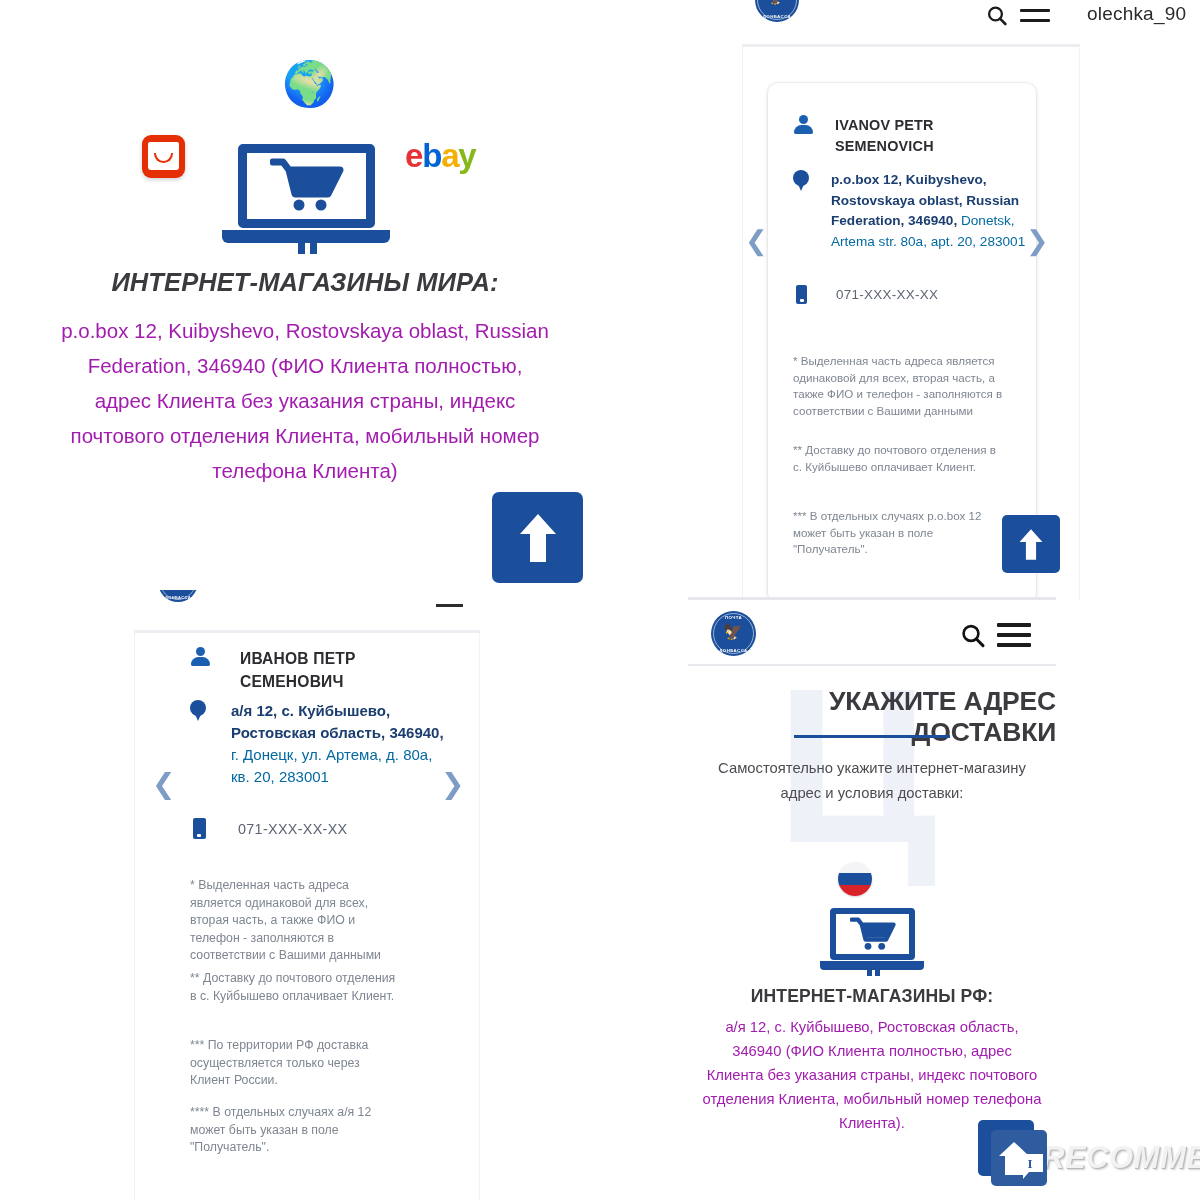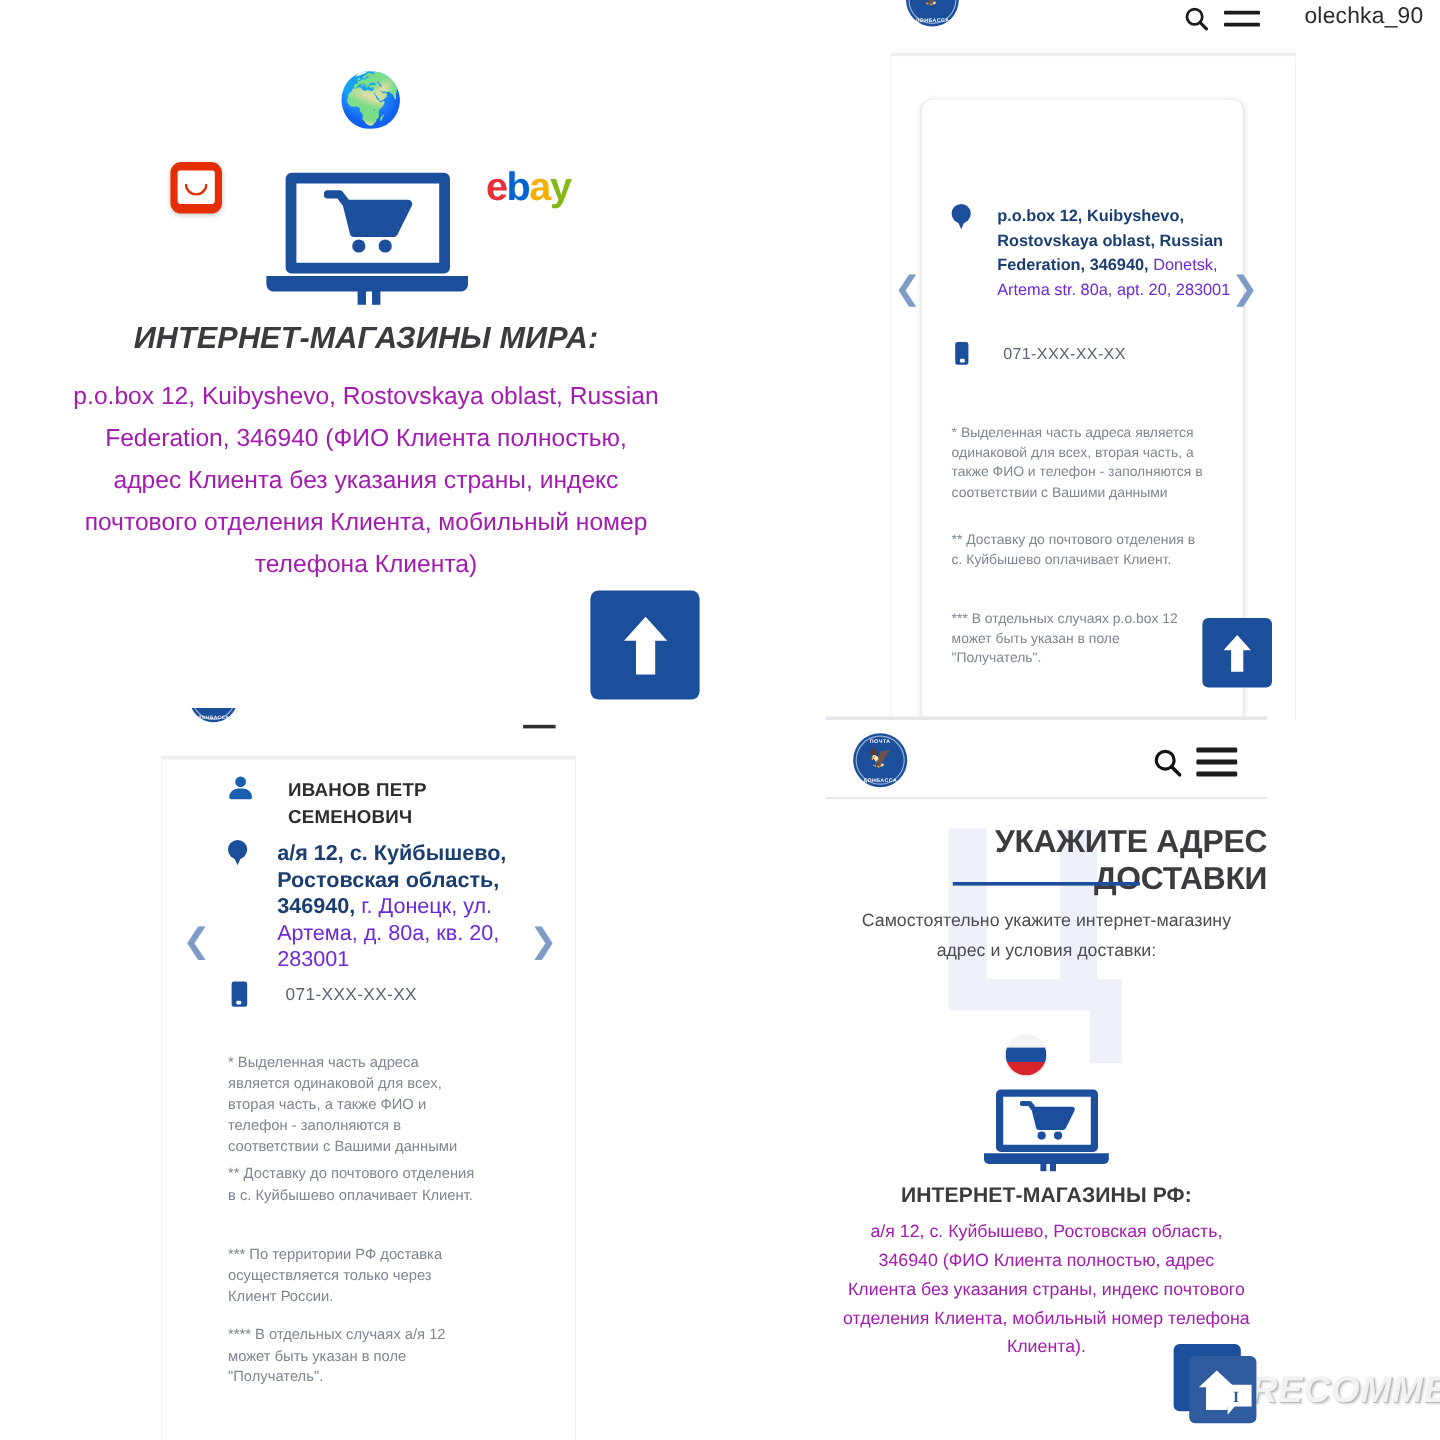--- a/index.html
+++ b/index.html
@@ -46,21 +46,21 @@
   .upbtn { position:absolute; background:#1b4f9c; border-radius:7px; display:flex; align-items:center; justify-content:center; }
 
   
   .car-arrow { position:absolute; color:#7d9cc6; font-family:"DejaVu Sans",sans-serif; font-weight:700; }
 
   
   .hd-dark { color:#3b3b3f; font-weight:700; }
   .body-dark { color:#a21caf; }
   .name-bold { color:#2c2c31; font-weight:700; letter-spacing:.2px; }
   .addr-strong { color:#1b3e70; font-weight:600; }
-  .addr-grey { color:#6d28d9; }
+  .addr-grey { color:#0369a1; }
   .note { color:#7e8691; }
   .phone { color:#5c6573; letter-spacing:.3px; }
 
   
   .pin { position:relative; width:16px; height:22px; }
   .pin::before {
     content:''; position:absolute; left:0; top:0; width:16px; height:16px;
     background:#1b4f9c; border-radius:50% 50% 50% 50%;
   }
   .pin::after {
@@ -165,20 +165,24 @@
         <i style="height:3px;"></i>
     </div>
 
     <div class="hdr-rule" style="left:122px; top:44px; width:338px; height:3px; background:#eceef1;"></div>
 
     <div style="position:absolute; left:122px; top:47px; width:338px; height:553px; background:#fff;
                 box-shadow: inset 1px 0 0 #f1f2f4, inset -1px 0 0 #f1f2f4;"></div>
 
     <div class="card" style="left:148px; top:83px; width:268px; height:520px;">
 
+      <div style="position:absolute; left:25px; top:32px; display:flex; gap:22px; align-items:flex-start;">
+        <span class="person"></span>
+        <span class="name-bold" style="font-size:14.4px; line-height:21px; width:170px;">IVANOV PETR SEMENOVICH</span>
+      </div>
 
       <div style="position:absolute; left:25px; top:87px; display:flex; gap:24px; align-items:flex-start;">
         <span class="pin"></span>
         <span style="font-size:13.6px; line-height:20.5px; width:226px; margin-left:-2px;">
           <span class="addr-strong">p.o.box 12, Kuibyshevo, Rostovskaya oblast, Russian Federation, 346940,</span><span class="addr-grey"> Donetsk, Artema str. 80a, apt. 20, 283001</span>
         </span>
       </div>
 
       <div style="position:absolute; left:28px; top:202px; display:flex; gap:29px; align-items:center;">
         <span class="phoneicon"></span>
@@ -222,21 +226,21 @@
     <div class="card" style="left:161px; top:47px; width:270px; height:563px; box-shadow:none; border-radius:0;
                 background:#fff;"></div>
 
     <div style="position:absolute; left:190px; top:57px; display:flex; gap:26px; align-items:flex-start;">
       <span class="person" style="width:24px;height:24px;"></span>
       <span class="name-bold" style="font-size:15.6px; line-height:23px; width:180px;">ИВАНОВ ПЕТР СЕМЕНОВИЧ</span>
     </div>
 
     <div style="position:absolute; left:190px; top:110px; display:flex; gap:26px; align-items:flex-start;">
       <span class="pin" style="width:18px;height:25px;"></span>
-      <span style="font-size:18px; line-height:22px; width:217px; margin-left:-3px;">
+      <span style="font-size:15px; line-height:22px; width:217px; margin-left:-3px;">
         <span class="addr-strong">а/я 12, с. Куйбышево, Ростовская область, 346940,</span><span class="addr-grey"> г. Донецк, ул. Артема, д. 80а, кв. 20, 283001</span>
       </span>
     </div>
 
     <div style="position:absolute; left:193px; top:228px; display:flex; gap:32px; align-items:center;">
       <span class="phoneicon" style="width:13px;height:21px;"></span>
       <span class="phone" style="font-size:14.4px;">071-XXX-XX-XX</span>
     </div>
 
     <div class="note" style="position:absolute; left:190px; top:287px; width:210px; font-size:12.3px; line-height:17.5px;">* Выделенная часть адреса является одинаковой для всех, вторая часть, а также ФИО и телефон - заполняются в соответствии с Вашими данными</div>

